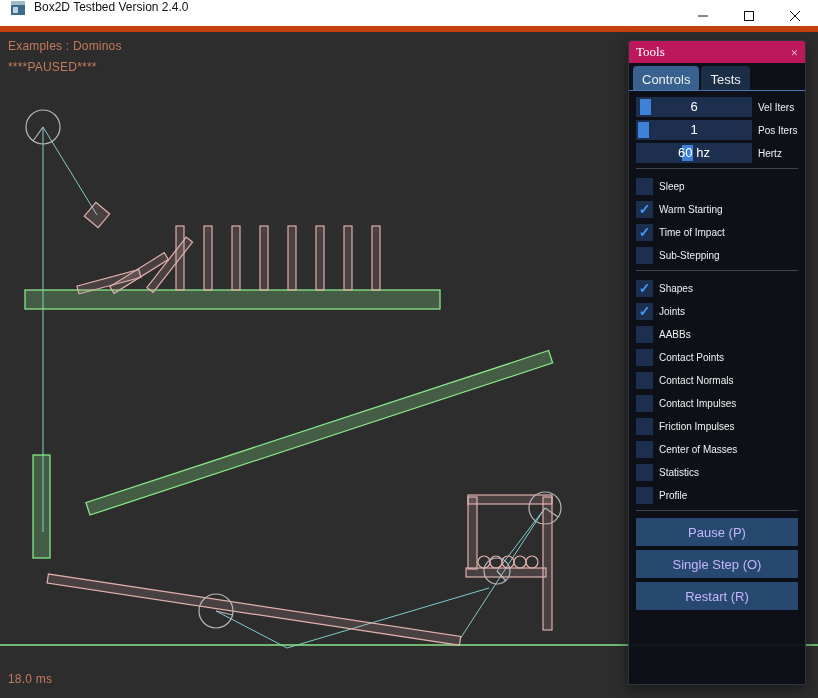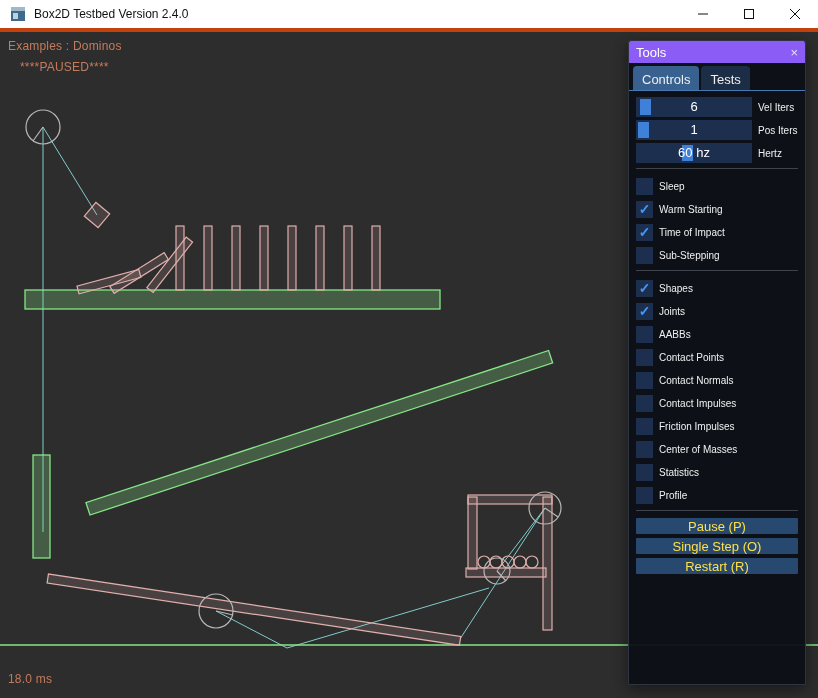--- a/index.html
+++ b/index.html
@@ -4,60 +4,60 @@
 <style>
   html,body{margin:0;padding:0;}
   body{
     width:818px;height:698px;overflow:hidden;position:relative;
     background:#2d2d2d;font-family:"Liberation Sans",sans-serif;
     -webkit-font-smoothing:antialiased;
   }
   
   .titlebar{
     position:absolute;top:0;left:0;width:818px;height:32px;background:#ffffff;
-    display:flex;align-items:center;box-sizing:border-box;border-bottom:4px solid #c2410c;
+    display:flex;align-items:flex-start;box-sizing:border-box;border-bottom:6px solid #c2410c;
   }
   .app-icon{margin-left:10px;width:16px;height:16px;flex:0 0 auto;}
   .win-title{margin-left:8px;font-size:12px;color:#111;white-space:nowrap;}
   .win-btns{margin-left:auto;display:flex;height:32px;}
   .win-btn{width:46px;height:32px;display:flex;align-items:center;justify-content:center;
     font-size:13px;color:#111;cursor:default;}
   
   .canvas{position:absolute;top:32px;left:0;width:818px;height:666px;background:#2d2d2d;}
   .canvas svg{position:absolute;top:0;left:0;}
   .hud{position:absolute;font-size:12px;color:#c47b5c;letter-spacing:0.2px;}
   .hud-example{left:8px;top:7px;}
-  .hud-paused{left:20px;top:28px;}
+  .hud-paused{left:8px;top:28px;}
   .hud-time{left:8px;bottom:12px;}
   
   .tools{
     position:absolute;left:628px;top:40px;width:178px;height:645px;
     background:rgba(13,17,23,0.96);border:1px solid rgba(110,120,140,0.35);
     box-sizing:border-box;color:#e8e8e8;font-size:13px;border-radius:2px;
     box-shadow:0 4px 14px rgba(0,0,0,0.45);
   }
-  .tools-title{height:22px;background:#8b5cf6;display:flex;align-items:center;
-    padding:0 7px;font-size:13px;color:#fff;border-radius:2px 2px 0 0;}
+  .tools-title{height:22px;background:#be185d;display:flex;align-items:center;
+    padding:0 7px;font-size:13px;color:#fff;border-radius:2px 2px 0 0;font-family:Liberation Serif, serif;}
   .tools-close{margin-left:auto;font-size:13px;color:#dfe6ee;cursor:default;line-height:1;}
   .tabbar{display:flex;gap:2px;padding:3px 4px 0 4px;border-bottom:1px solid #4679b2;}
   .tab{padding:6px 9px 3px 9px;border-radius:4px 4px 0 0;background:#1c2e45;color:#eee;cursor:default;}
   .tab.active{background:#39618f;}
   .panel-body{padding:6px 7px 0 7px;}
   .row{display:flex;align-items:center;height:20px;margin-bottom:3px;}
   .slider{position:relative;width:116px;height:20px;background:#1c2f4e;flex:0 0 auto;}
   .grab{position:absolute;top:2px;width:11px;height:16px;background:#3f80d8;}
   .slider-value{position:absolute;left:0;top:0;width:100%;text-align:center;
     line-height:20px;font-size:13px;color:#fff;}
   .row-label{margin-left:6px;font-size:10px;color:#f0f0f0;white-space:nowrap;}
   .checkbox{width:17px;height:17px;background:#1c2f4e;display:flex;align-items:center;
     justify-content:center;flex:0 0 auto;cursor:default;}
   .mark{color:#4296fa;font-size:14px;font-weight:bold;line-height:1;}
   .sep{height:1px;background:#3f434a;margin:5px 0 7px 0;}
-  .imgui-btn{display:block;width:100%;height:16px;margin-bottom:4px;background:#27496f;
-    border:none;border-radius:1px;color:#fde047;font-size:13px;font-family:inherit;
+  .imgui-btn{display:block;width:100%;height:28px;margin-bottom:4px;background:#27496f;
+    border:none;border-radius:1px;color:#c4b5fd;font-size:13px;font-family:inherit;
     padding:0;cursor:default;}
 </style>
 </head>
 <body>
 
 <div class="titlebar">
   <svg class="app-icon" viewBox="0 0 16 16">
     <rect x="1" y="1" width="14" height="14" fill="#3d6a8a"></rect>
     <rect x="1" y="1" width="14" height="4" fill="#9fb9c9"></rect>
     <rect x="3" y="7" width="5" height="6" fill="#bcd3de"></rect>

